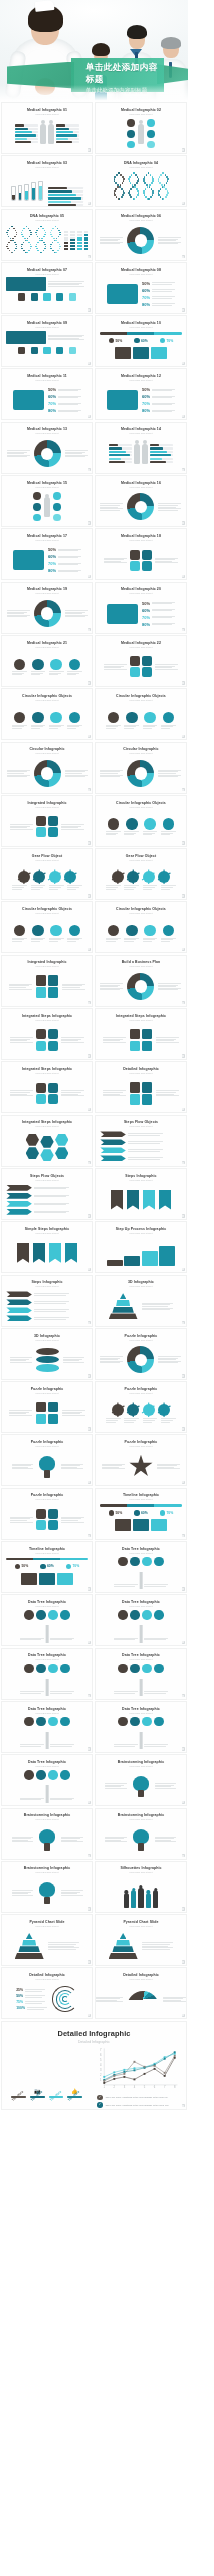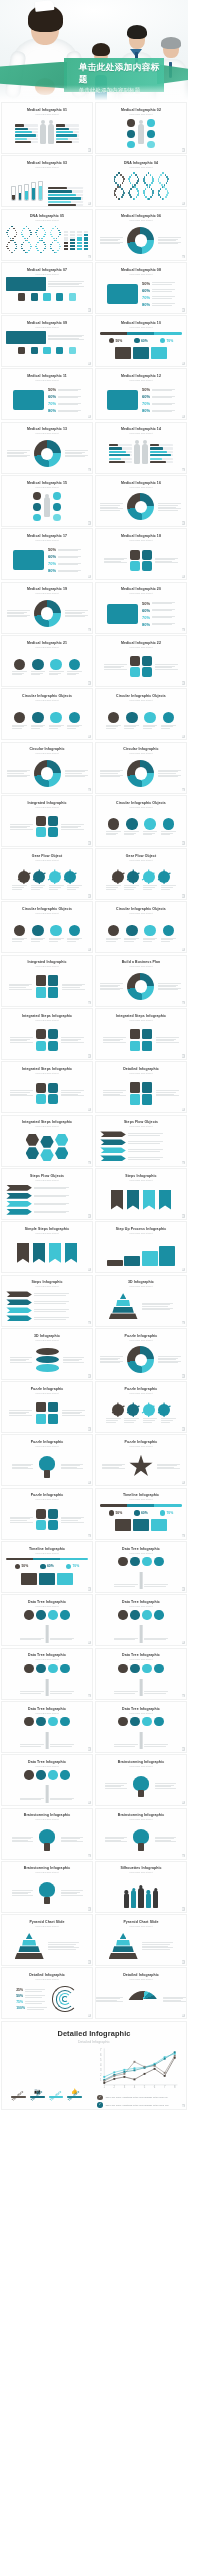--- a/index.html
+++ b/index.html
@@ -80,21 +80,21 @@
   .doc-c .head { left: 9.4px; top: 8px; width: 15.4px; height: 18px; background: #e6c2a6; }
   .doc-c .hair { left: 7.4px; top: 5.4px; width: 19.5px; height: 11.4px; background: #9aa0a2; }
   .doc-c .tie { left: 14.8px; top: 29.5px; height: 16px; background: #2a5f86; }
 
   .hero-fade {
     position: absolute; left: 0; right: 0; bottom: 0; height: 17.4px;
     background: linear-gradient(to bottom, rgba(255,255,255,0), #ffffff 92%);
   }
 
   
-  .ribbon-wrap { position: absolute; left: 0; right: 0; bottom: 9.4px; height: 35px; padding-left: 44px; }
+  .ribbon-wrap { position: absolute; left: 7px; right: 0; bottom: 9.4px; height: 35px; padding-left: 44px; }
   .ribbon-tail-l {
     position: absolute; left: 0; top: 4px; width: 67px; height: 27px;
     background: linear-gradient(135deg, #3aae87 0%, #2f9d78 100%);
     clip-path: polygon(0 18%, 100% 0, 100% 100%, 0 82%);
     opacity: .93;
   }
   .ribbon-tail-r {
     position: absolute; right: 0; top: 6.7px; width: 31px; height: 20px;
     background: linear-gradient(135deg, #2f9d78 0%, #45b794 100%);
     clip-path: polygon(0 0, 100% 22%, 100% 78%, 0 100%);

